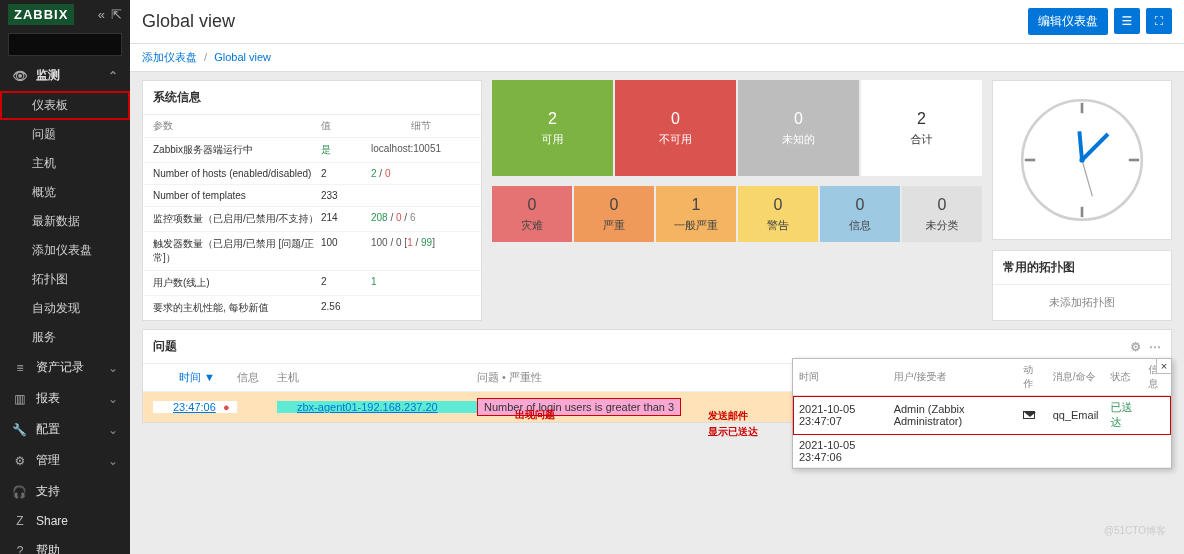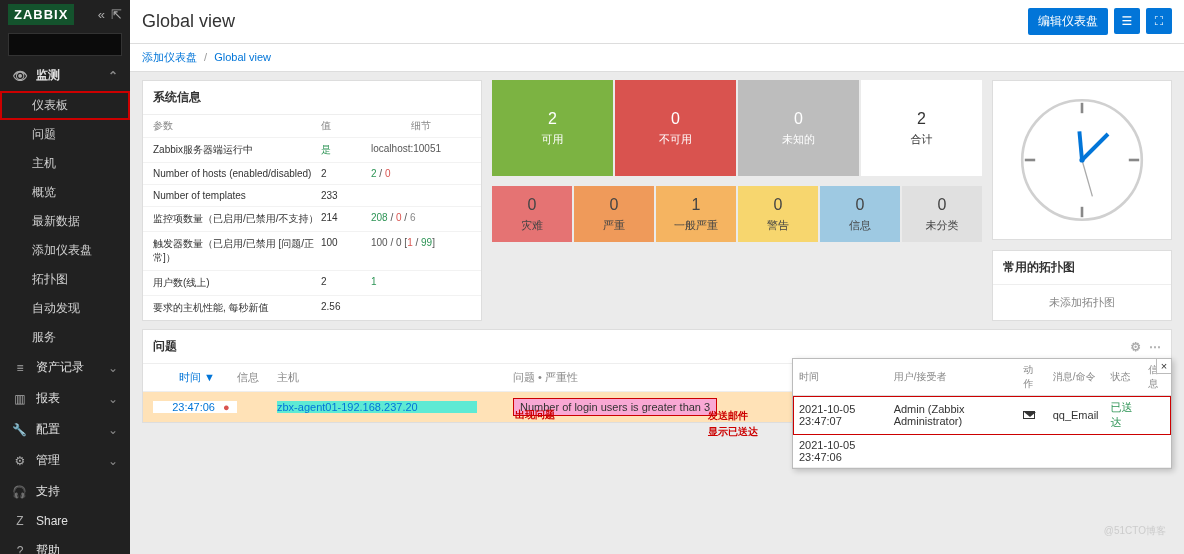--- a/index.html
+++ b/index.html
@@ -57,26 +57,26 @@
 
 .problems { margin: 0 12px 8px; background: #fff; border: 1px solid #ddd; position: relative; }
 .problems .panel-title { display: flex; align-items: center; }
 .problems .panel-title .tools { margin-left: auto; color: #aaa; display: flex; gap: 8px; }
 .phead { display: flex; padding: 6px 10px; color: #888; font-size: 11px; border-bottom: 1px solid #eee; }
 .prow { display: flex; padding: 6px 10px; font-size: 11px; align-items: center; background: #ffe2b7; }
 .pc-time { width: 70px; text-align: right; padding-right: 8px; color: #0275d8; }
 .pc-dot { width: 14px; }
 .pc-info { width: 40px; }
 .pc-host { width: 200px; }
-.pc-prob { flex: 1; margin-left: 36px; }
+.pc-prob { flex: 1; }
 .pc-dur { width: 70px; }
 .pc-ack { width: 40px; text-align: center; }
 .pc-act { width: 40px; text-align: center; }
 .pc-tag { width: 40px; }
-.link { color: #0275d8; cursor: pointer; }
+.link { color: #0275d8; text-decoration: underline; cursor: pointer; margin-left: 20px; }
 .prob-box { border: 1px solid #c00; padding: 2px 6px; background: #f9a8d4; display: inline-block; }
 .ack-box { border: 1px solid #c00; padding: 0 4px; color: #d9534f; }
 .act-box { border: 1px solid #c00; padding: 0 4px; }
 
 
 .anno { position: absolute; color: #c00; font-size: 10px; font-weight: bold; pointer-events: none; }
 
 
 .popup { position: absolute; right: 12px; top: 358px; width: 380px; background: #fff; border: 1px solid #bbb; box-shadow: 2px 2px 6px rgba(0,0,0,0.2); font-size: 11px; z-index: 10; }
 .popup .close { position: absolute; right: -1px; top: -1px; width: 16px; height: 16px; border: 1px solid #bbb; background: #fff; text-align: center; line-height: 14px; cursor: pointer; }

